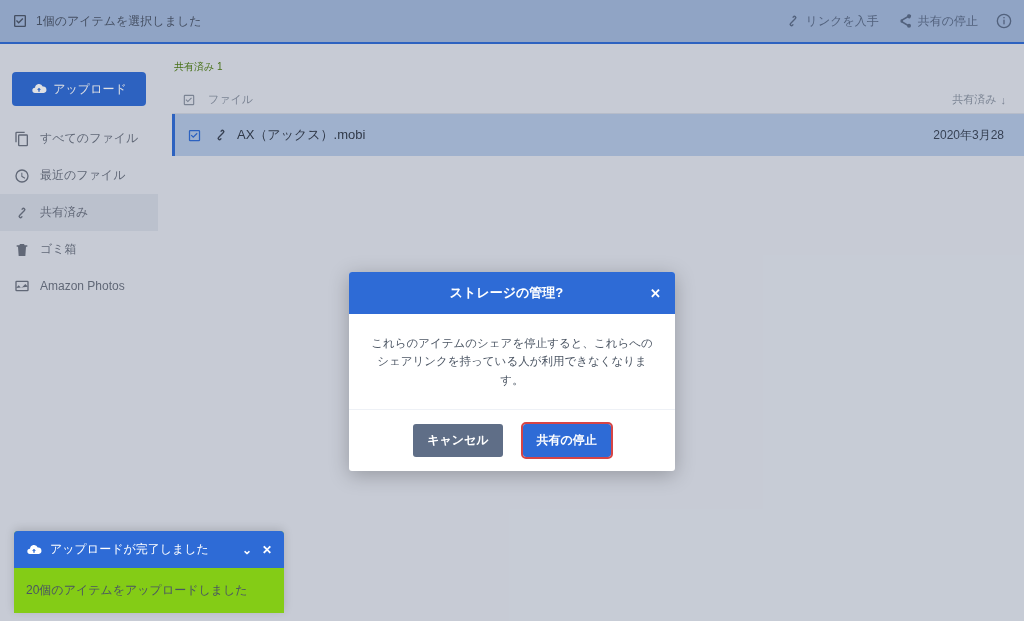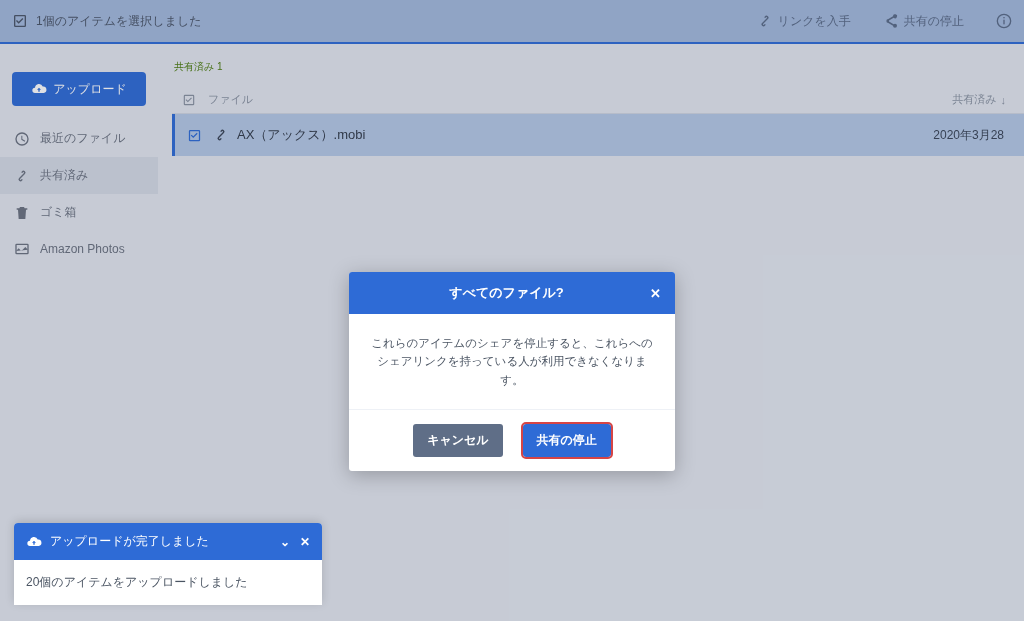--- a/index.html
+++ b/index.html
@@ -4,21 +4,21 @@
 <style>
 * { margin: 0; padding: 0; box-sizing: border-box; font-family: "Hiragino Sans", "Meiryo", sans-serif; }
 body { width: 1024px; height: 621px; overflow: hidden; background: #e3e7ef; position: relative; }
 
 
 .action-bar {
   height: 42px; background: #a3b9dc; display: flex; align-items: center;
   padding: 0 12px; color: #4a5568; font-size: 12px; justify-content: space-between;
 }
 .action-bar-left { display: flex; align-items: flex-start; gap: 8px; }
-.action-bar-right { display: flex; align-items: center; gap: 32px; }
+.action-bar-right { display: flex; align-items: center; gap: 18px; }
 .action-bar-item { display: flex; align-items: center; gap: 5px; color: #5a6b88; cursor: pointer; }
 .icon { display: inline-flex; width: 16px; height: 16px; }
 
 
 .main { display: flex; height: calc(100% - 42px); border-top: 2px solid #2e6bd6; }
 
 
 .sidebar { width: 158px; background: #e3e7ef; padding-top: 28px; display: flex; flex-direction: column; }
 .upload-btn {
   margin: 0 12px 14px 12px; background: #2e6bd6; color: #fff; border: none;
@@ -67,21 +67,21 @@
 .modal-footer { padding: 14px; display: flex; justify-content: center; gap: 20px; border-top: 1px solid #eef1f6; }
 .btn {
   border: none; border-radius: 3px; padding: 8px 14px; font-size: 12px;
   color: #fff; cursor: pointer; font-weight: 600;
 }
 .btn-cancel { background: #5f6e87; }
 .btn-confirm { background: #2e6bd6; outline: 2px solid #d64545; outline-offset: 0; }
 
 
 .toast {
-  position: absolute; bottom: 16px; left: 14px; width: 308px; background: #ffffff;
+  position: absolute; bottom: 8px; left: 14px; width: 270px; background: #84cc16;
   box-shadow: 0 -2px 10px rgba(0,0,0,0.15); border-radius: 4px 4px 0 0; overflow: hidden;
 }
 .toast-header {
   background: #2e6bd6; color: #fff; padding: 10px 12px; display: flex;
   align-items: center; justify-content: space-between; font-size: 12px;
 }
 .toast-header-left { display: flex; align-items: center; gap: 8px; }
 .toast-header-right { display: flex; align-items: center; gap: 10px; }
 .toast-body { padding: 14px 12px; font-size: 12px; color: #4b5563; }
 
@@ -136,20 +136,28 @@
         <svg viewBox="0 0 24 24">
             <path fill="#fff" d="M19 18H6a4 4 0 0 1 0-8 6 6 0 0 1 11.6-1.6A4.5 4.5 0 0 1 19 18zm-7-8l-3 3h2v3h2v-3h2l-3-3z"></path>
           </svg>
       </span>
       <span>アップロード</span>
     </button>
 
     <div class="nav-item">
       <span class="icon">
           <svg viewBox="0 0 24 24">
+            <path d="M16 1H4a2 2 0 0 0-2 2v14h2V3h12V1zm3 4H8a2 2 0 0 0-2 2v14a2 2 0 0 0 2 2h11a2 2 0 0 0 2-2V7a2 2 0 0 0-2-2zm0 16H8V7h11v14z"></path>
+          </svg>
+        </span>
+      <span>すべてのファイル</span>
+    </div>
+    <div class="nav-item">
+      <span class="icon">
+          <svg viewBox="0 0 24 24">
             <path d="M12 2a10 10 0 1 0 10 10A10 10 0 0 0 12 2zm0 18a8 8 0 1 1 8-8 8 8 0 0 1-8 8zm.5-13H11v6l5 3 .8-1.3-4.3-2.6z"></path>
           </svg>
         </span>
       <span>最近のファイル</span>
     </div>
     <div class="nav-item active">
       <span class="icon">
           <svg viewBox="0 0 24 24">
             <path d="M10.6 13.4a1 1 0 0 0 1.4 0l4-4a3 3 0 1 0-4.2-4.2l-1 1 1.4 1.4 1-1a1 1 0 1 1 1.4 1.4l-4 4a1 1 0 0 0 0 1.4zM13.4 10.6a1 1 0 0 0-1.4 0l-4 4a3 3 0 1 0 4.2 4.2l1-1-1.4-1.4-1 1a1 1 0 1 1-1.4-1.4l4-4a1 1 0 0 0 0-1.4z"></path>
           </svg>
@@ -204,21 +212,21 @@
         <span>AX（アックス）.mobi</span>
       </div>
       <div class="col-shared" style="font-size:12px;color:#3a4557">2020年3月28</div>
     </div>
   </div>
 </div>
 
 <div class="overlay">
   <div class="modal">
     <div class="modal-header">
-      <div class="modal-header-title">すべてのファイル?</div>
+      <div class="modal-header-title">ストレージの管理?</div>
       <div class="modal-close">✕</div>
     </div>
     <div class="modal-body">これらのアイテムのシェアを停止すると、これらへのシェアリンクを持っている人が利用できなくなります。</div>
     <div class="modal-footer">
       <button class="btn btn-cancel">キャンセル</button>
       <button class="btn btn-confirm">共有の停止</button>
     </div>
   </div>
 </div>
 

